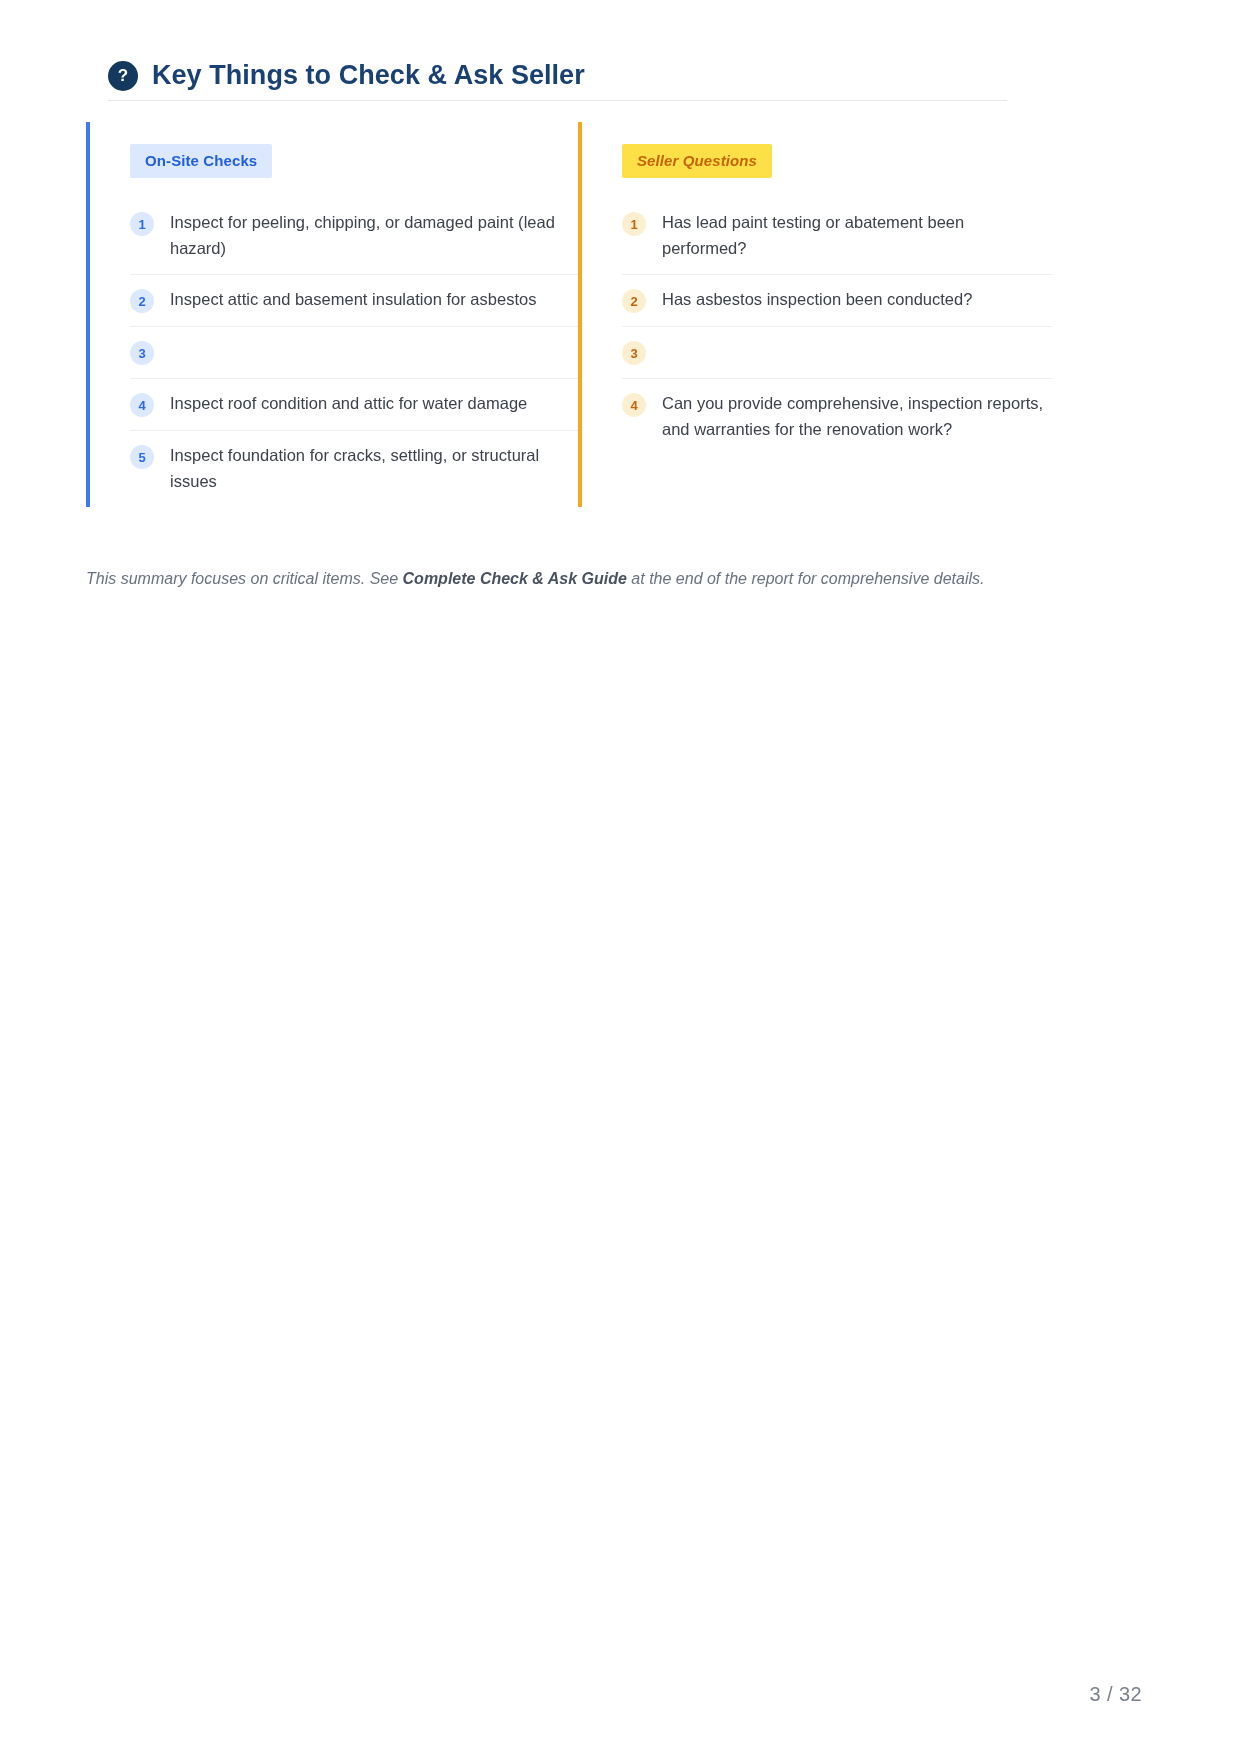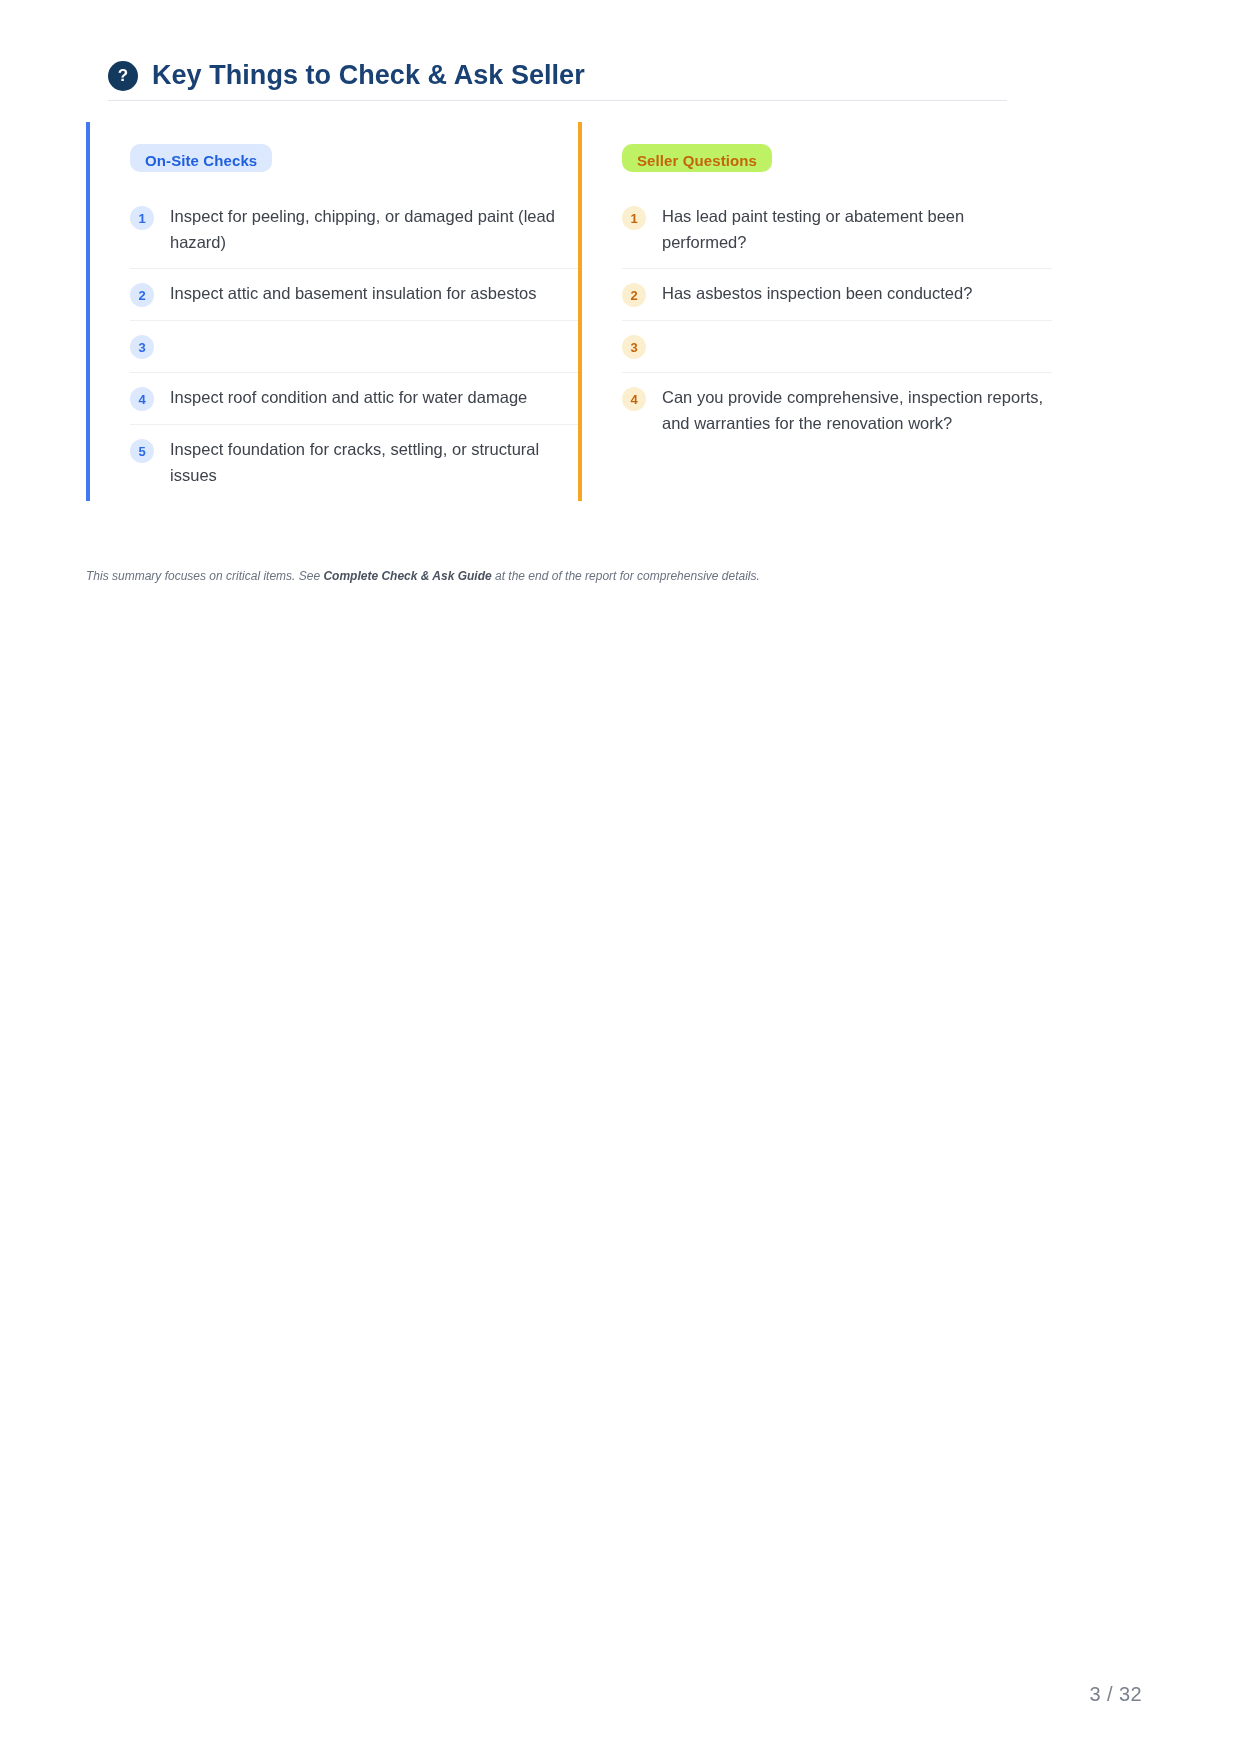--- a/index.html
+++ b/index.html
@@ -81,34 +81,35 @@
   }
   .col-inner {
     padding: 0 0 0 40px;
     min-height: 355px;
   }
   .col.left { border-left: 4px solid #4278f0; }
   .col.right { border-left: 4px solid #f5a623; margin-left: 2px; }
 
   .col-badge {
     display: inline-block;
-    border-radius: 10px;
+    border-radius: 2px;
     font-size: 15px;
     font-weight: bold;
-    padding: 8px 15px 3px 15px;
+    padding: 8px 15px 9px 15px;
     margin-top: 22px;
     letter-spacing: 0.1px;
   }
   .badge-blue {
     background: #dce8fd;
     color: #1f5fe0;
   }
   .badge-amber {
-    background: #bef264;
+    background: #fde047;
     color: #c4650c;
+    font-style: italic;
   }
 
   .item-list {
     margin-top: 20px;
     width: 448px;
   }
   .col.right .item-list { width: 430px; }
 
   .list-item {
     display: flex;
@@ -141,21 +142,21 @@
     color: #3d424b;
     letter-spacing: 0.01px;
   }
 
   
   .footnote {
     position: absolute;
     left: 86px;
     top: 567px;
     width: 1000px;
-    font-size: 12px;
+    font-size: 16px;
     font-style: italic;
     color: #6a7280;
     line-height: 1.5;
   }
   .footnote b {
     font-weight: bold;
     font-style: italic;
     color: #4a5260;
   }
 

